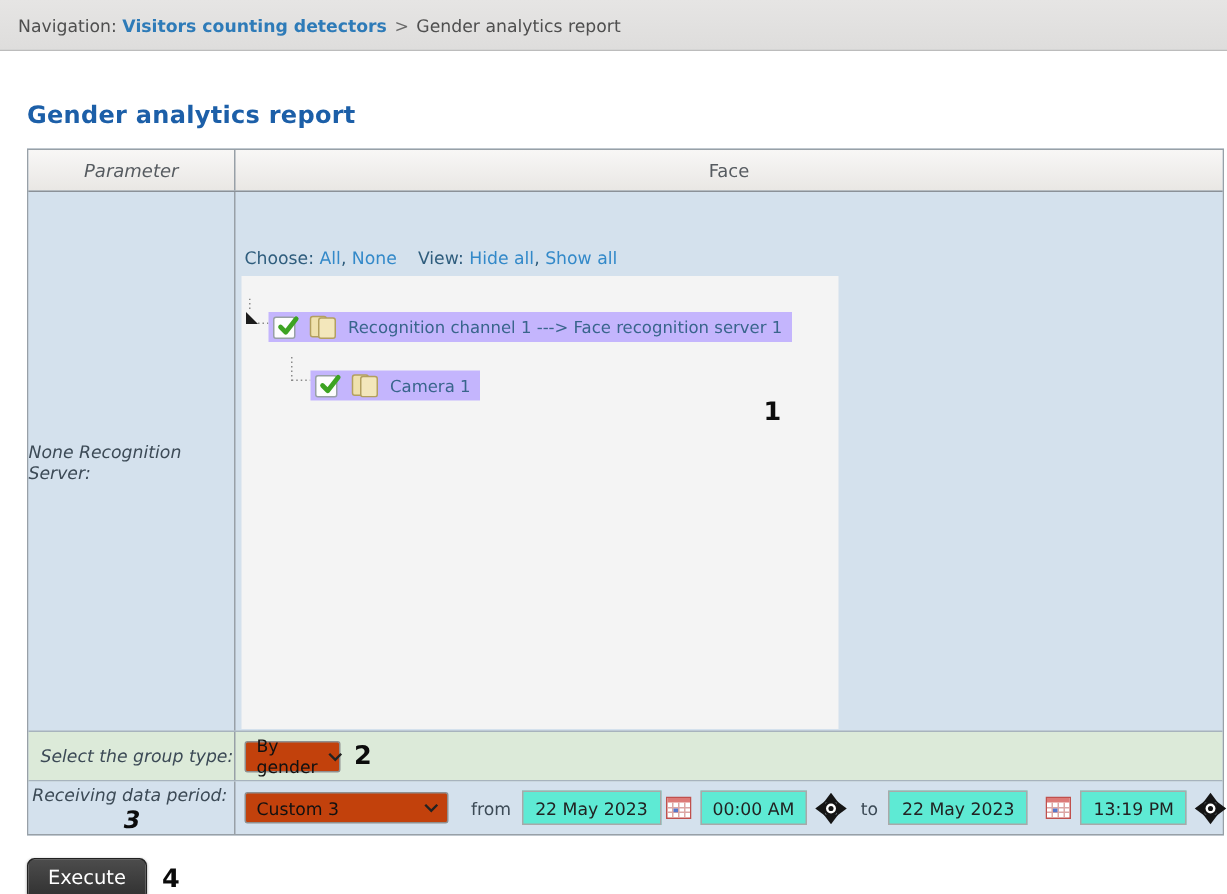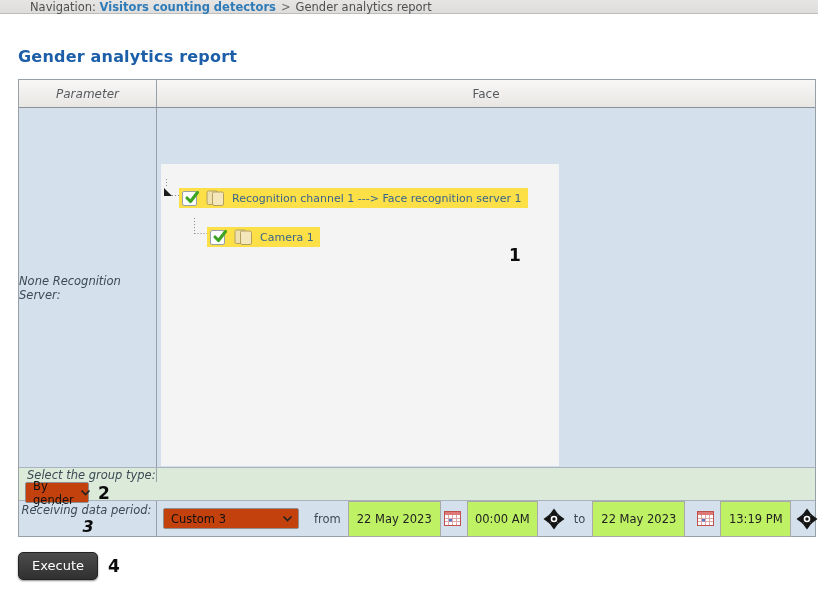--- a/index.html
+++ b/index.html
@@ -6,26 +6,26 @@
   html,body { width: 818px; height: 596px; }
   body {
     font-family: "DejaVu Sans", "Liberation Sans", sans-serif;
     background: #ffffff;
     overflow: hidden;
     position: relative;
     font-size: 12px;
   }
   
   .navbar {
-    height: 14px;
+    height: 34px;
     background: linear-gradient(#e6e5e4, #dedddc);
     border-bottom: 1px solid #bcbcbc;
     display: flex;
     align-items: center;
-    padding-left: 30px;
+    padding-left: 12px;
     font-size: 11.5px;
     color: #4f4f4f;
     white-space: pre;
   }
   .navbar .nav-link { color: #2e7bb8; font-weight: bold; cursor: pointer; }
   .navbar .sep { color: #6a6a6a; padding: 0 5px; }
 
   
   .page-title {
     margin: 33px 0 13px 18px;
@@ -71,21 +71,21 @@
   .tree-panel {
     position: absolute; left: 4px; top: 56px;
     width: 398px; height: 302px;
     background: #f4f4f4;
   }
   .tree-node { display: flex; align-items: center; white-space: nowrap; font-size: 11px; }
   .node-1 { margin: 8px 0 0 2px; }
   .node-2 { margin: 3px 0 0 30px; }
   .node-hl {
     display: inline-flex; align-items: center;
-    background: #fde047;
+    background: #c4b5fd;
     padding: 2px 6px 2px 3px;
     cursor: pointer;
     margin-top: 16px;
   }
   .node-label { color: #39658c; margin-left: 7px; }
   .cb {
     width: 15px; height: 15px;
     background: #fdfdfd;
     border: 1px solid #98a0a5;
     border-radius: 2px;
@@ -95,21 +95,21 @@
   }
   .cb svg { position: absolute; left: 1px; top: -2px; overflow: visible; }
   .folder { margin-left: 9px; display: inline-flex; }
   .big-num {
     font-weight: bold; font-size: 17px; color: #0b0b0b;
     font-family: "DejaVu Sans", sans-serif;
   }
   .num-1 { position: absolute; left: 348px; top: 81px; }
 
   
-  .row-group { height: 33px; background: #dcead9; border-bottom: 1px solid #a7b3bd; flex-direction: column; }
+  .row-group { height: 33px; background: #dcead9; border-bottom: 1px solid #a7b3bd; }
   .row-group .cell-param { display: flex; align-items: center; padding-left: 8px; font-size: 11.5px; }
   .row-group .cell-value { display: flex; align-items: center; padding-left: 6px; }
 
   
   .row-period { height: 35px; background: #d4e1ed; }
   .row-period .cell-param { display: flex; align-items: center; justify-content: flex-end; padding-right: 2px; font-size: 11.5px; flex-direction: column; }
   .row-period .cell-value { display: flex; align-items: center; padding-left: 6px; }
   .row-period .cell-param .big-num { font-size: 16px; margin-left: 3px; }
 
   .fake-select {
@@ -124,23 +124,23 @@
     font-size: 11.5px;
     color: #111;
     cursor: pointer;
   }
   .sel-group { width: 64px; margin-right: 9px; }
   .sel-preset { width: 136px; margin-right: 8px; }
   .chev { margin-left: 6px; display: inline-flex; }
 
   .inline-lbl { color: #3c4a56; font-size: 11.5px; margin: 0 7px; }
   .txt-input {
-    height: 36px;
+    height: 23px;
     border: 1px solid #a9a9a9;
-    background: #bef264;
+    background: #5eead4;
     font-family: "DejaVu Sans", sans-serif;
     font-size: 11.5px;
     color: #222;
     text-align: center;
   }
   .inp-date { width: 93px; }
   .inp-time { width: 71px; margin: 0 3px; }
   .cal-btn { display: inline-flex; cursor: pointer; margin: 0 3px; }
   .compass-btn { display: inline-flex; cursor: pointer; margin: 0 2px; }
 
@@ -172,20 +172,21 @@
 <div class="report-table">
 
   <div class="t-row t-header">
     <div class="cell-param">Parameter</div>
     <div class="cell-value">Face</div>
   </div>
 
   <div class="t-row row-server">
     <div class="cell-param">None Recognition Server:</div>
     <div class="cell-value">
+      <div class="choose-line"><span class="lbl">Choose:</span><span> </span><span class="t-link">All</span><span class="lbl">, </span><span class="t-link">None</span><span class="view-gap"></span><span class="lbl">View:</span><span> </span><span class="t-link">Hide all</span><span class="lbl">, </span><span class="t-link">Show all</span></div>
 
       <div class="tree-panel">
 
         <div class="tree-node node-1">
           <span style="display:inline-flex;">
             <svg width="16" height="22" viewBox="0 0 16 22">
               <line x1="3.5" y1="0" x2="3.5" y2="9" stroke="#8a8a8a" stroke-width="1" stroke-dasharray="1,2"></line>
               <polygon points="1,9 9,17 1,17" fill="#1b1b1b"></polygon>
               <line x1="9" y1="16.5" x2="16" y2="16.5" stroke="#8a8a8a" stroke-width="1" stroke-dasharray="1,2"></line>
             </svg>

